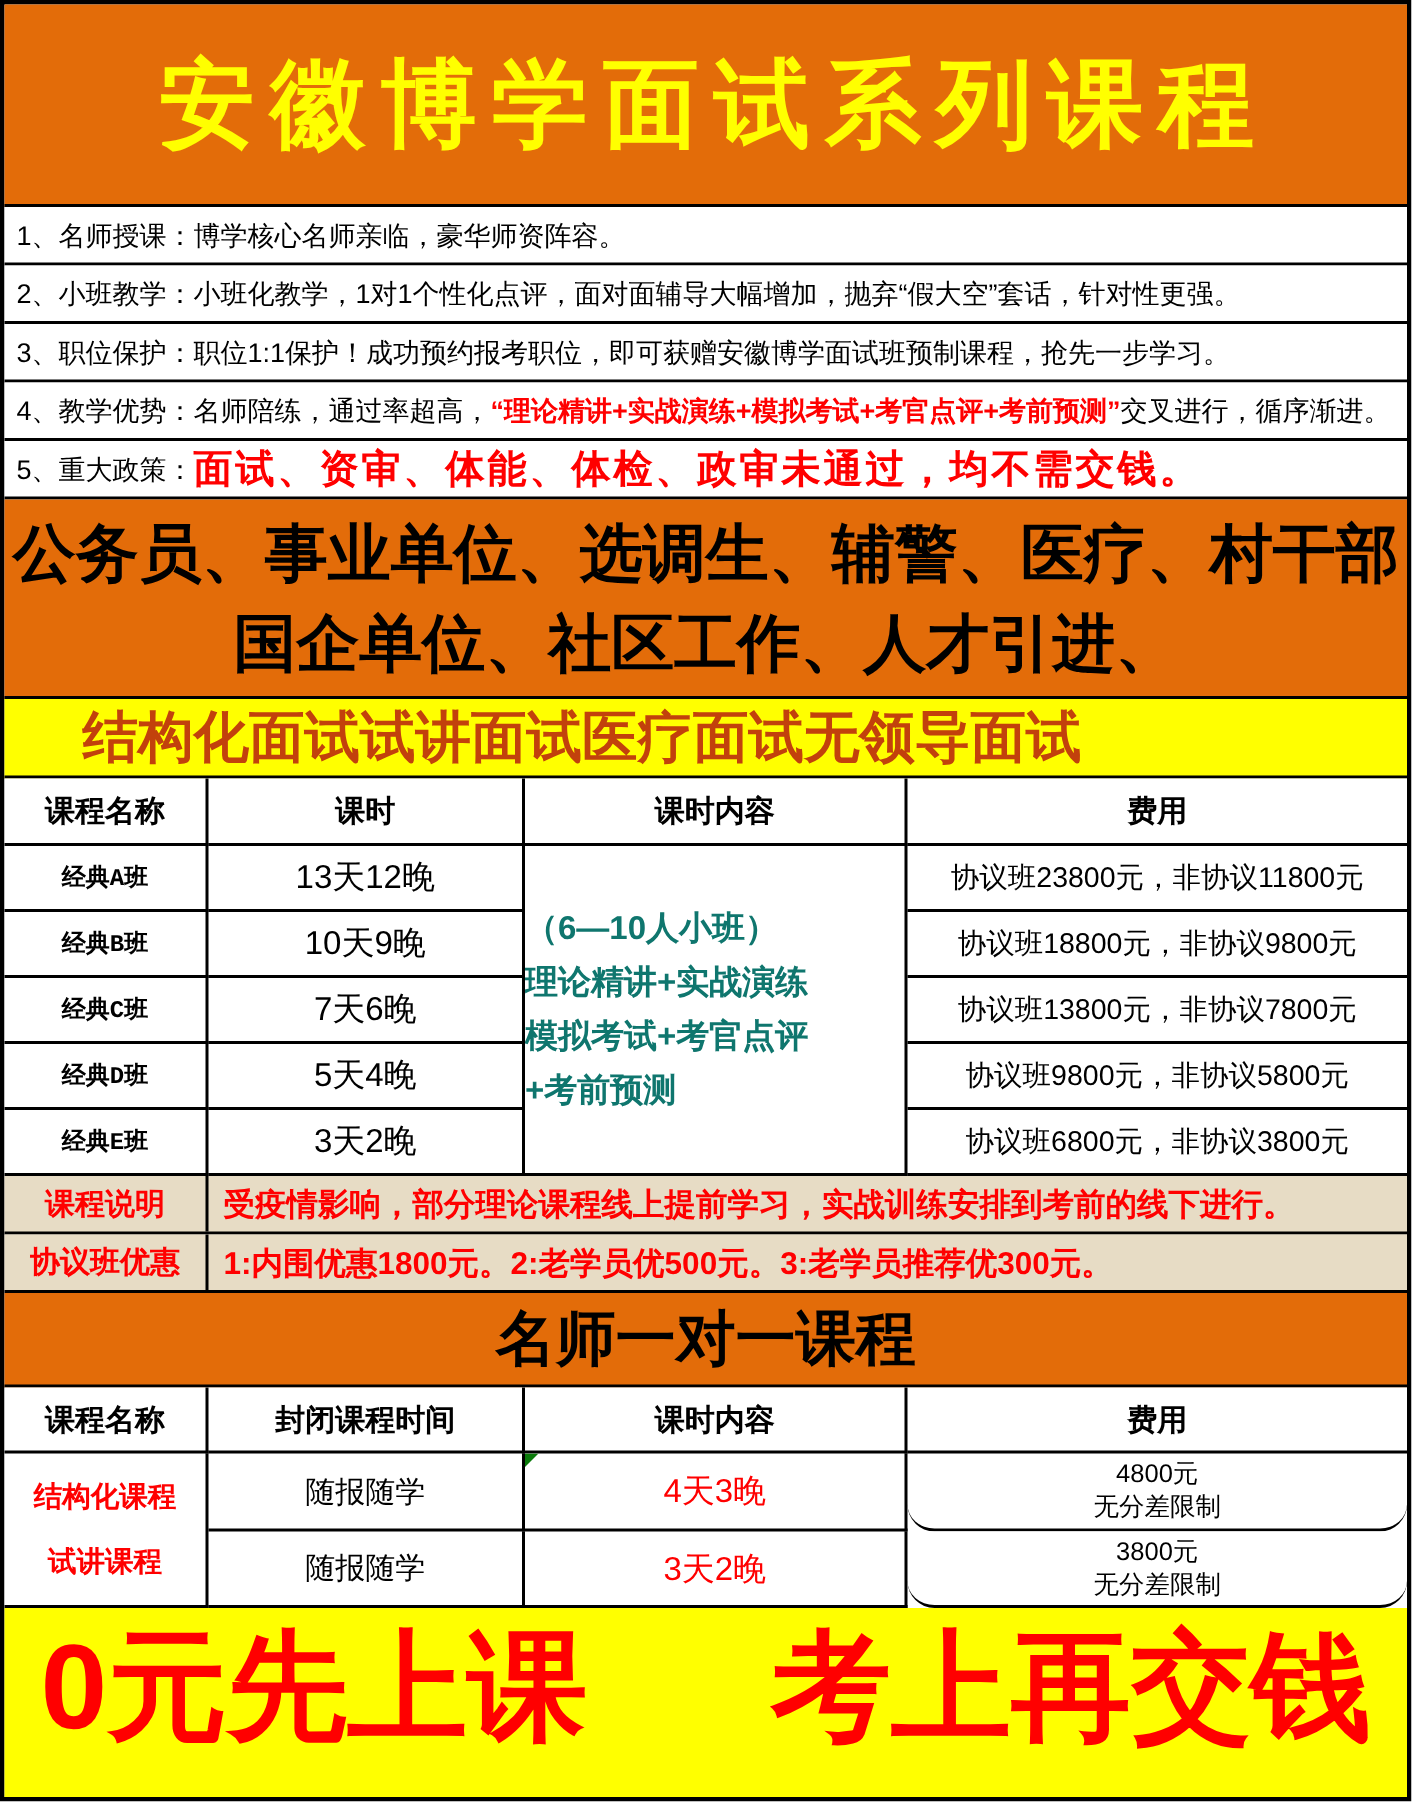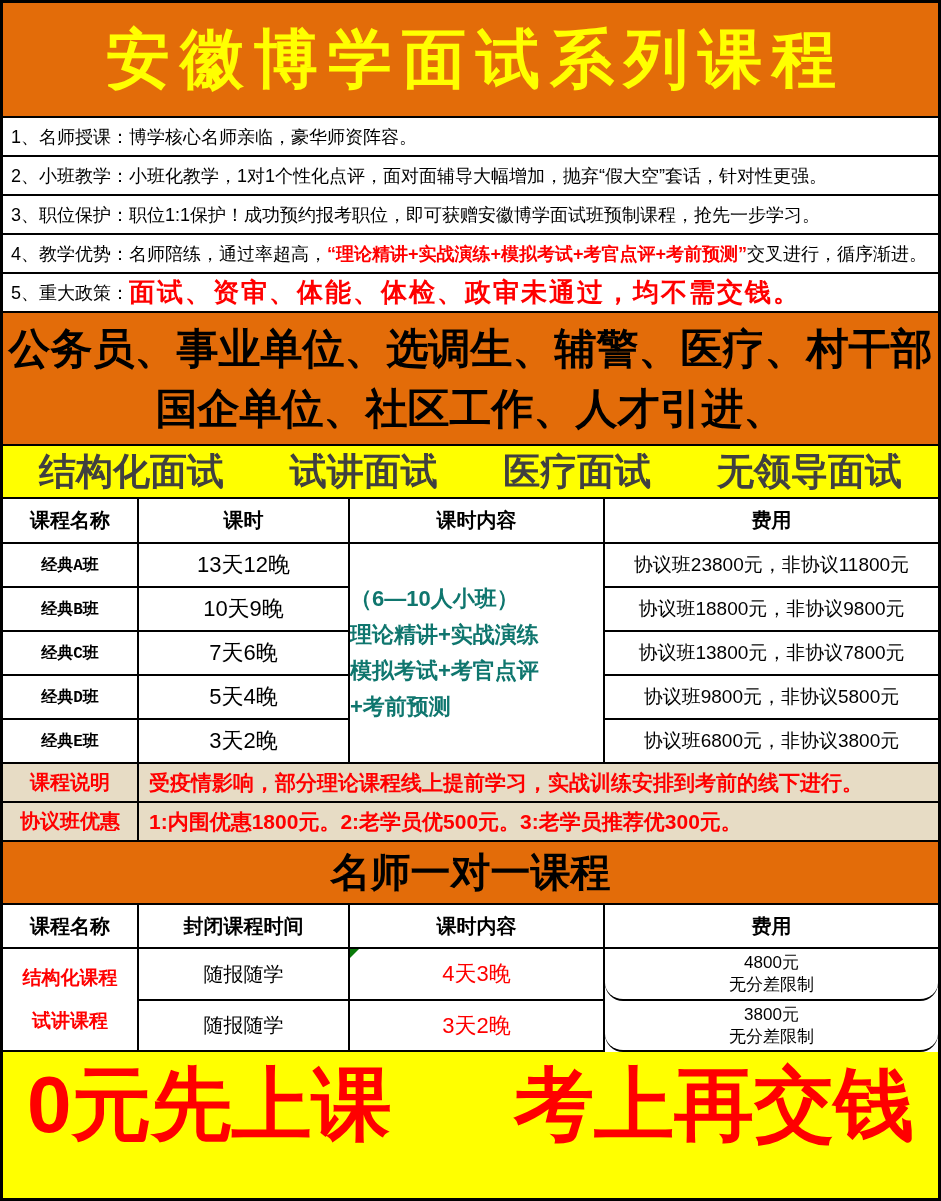--- a/index.html
+++ b/index.html
@@ -7,21 +7,21 @@
 
   .poster {
     width:941px; height:1201px;
     border:3px solid #000;
     display:flex; flex-direction:column;
     background:#fff;
   }
 
   
   .title-banner {
-    height:115px; background:#E36C09; border-bottom:2px solid #000;
+    height:135px; background:#E36C09; border-bottom:2px solid #000;
     display:flex; align-items:center; justify-content:center;padding-left:11px;
   }
   .title-text {
     font-family:"Liberation Serif", serif;
     font-weight:bold; font-size:64px; color:#FFFF00; letter-spacing:10px;
     white-space:nowrap;
   }
 
   
   .feature {
@@ -39,22 +39,22 @@
   .audience {
     height:133px; background:#E36C09; border-bottom:2px solid #000;
     display:flex; flex-direction:column; align-items:center; justify-content:center;
     font-weight:bold; font-size:42px; line-height:1.42; color:#000;
     white-space:nowrap;
   }
 
   
   .types {
     height:53px; background:#FFFF00; border-bottom:2px solid #000;
-    display:flex; align-items:center; justify-content:space-between;
-    padding:0 36px; font-size:37px; font-weight:bold; color:#404040;
+    display:flex; align-items:center; justify-content:flex-start;
+    padding:0 52px; font-size:37px; font-weight:bold; color:#c2410c;
     white-space:nowrap;
   }
 
   
   .grid-table { display:grid; grid-template-columns:136px 211px 255px 1fr; background:#fff; }
   .t1 { grid-template-rows:45px repeat(5, 44px); }
   .t2 { grid-template-rows:44px 52px 51px; }
   .cell {
     border-right:2px solid #000; border-bottom:2px solid #000;
     display:flex; align-items:center; justify-content:center;

